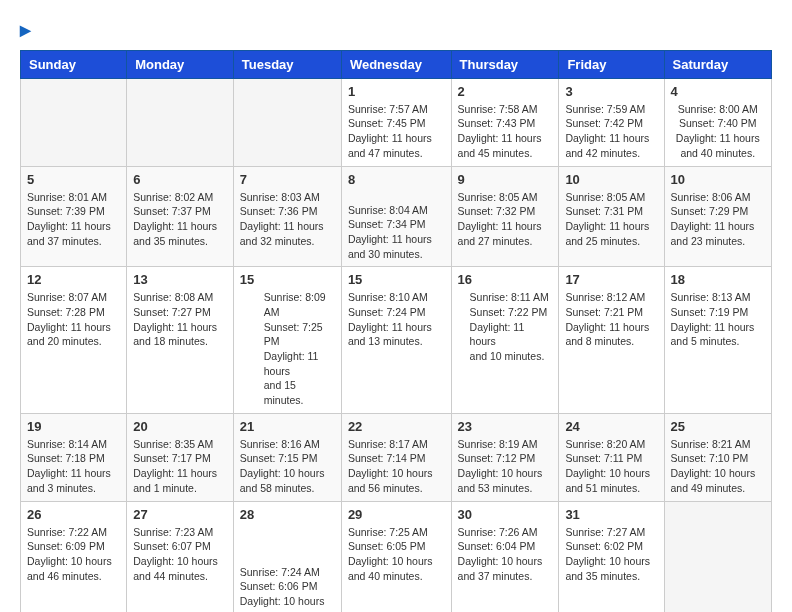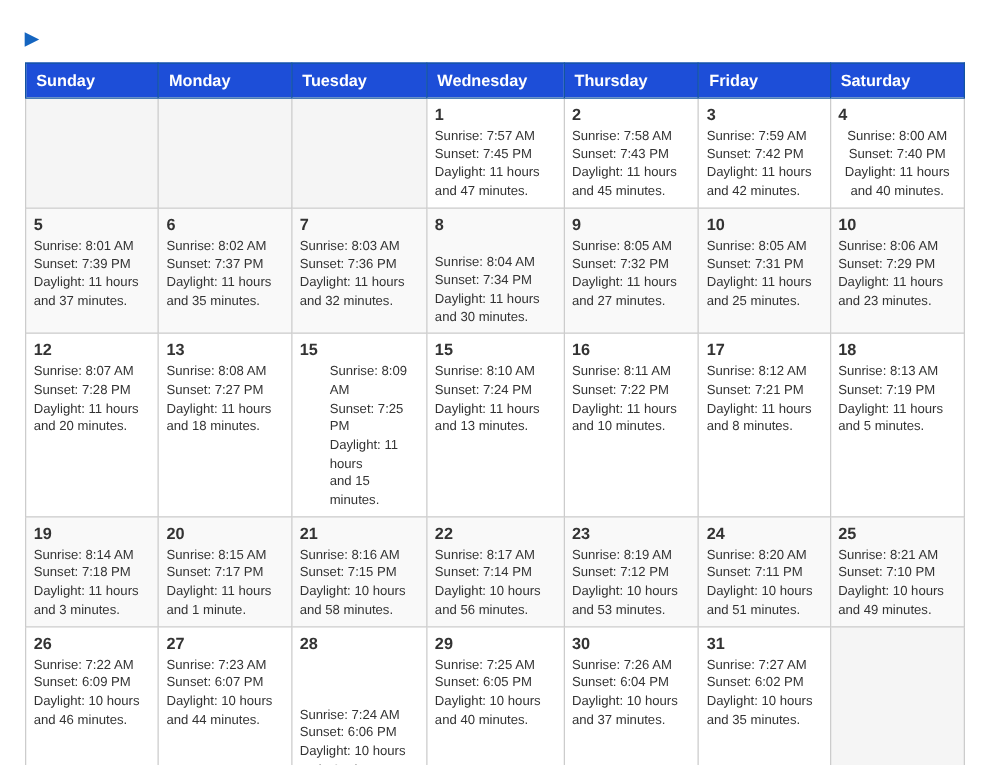--- a/index.html
+++ b/index.html
@@ -219,21 +219,21 @@
         </td>
         <td>
           <span class="day-number">15</span>
           <div class="day-info" style="white-space: pre-line;">Sunrise: 8:10 AM
 Sunset: 7:24 PM
 Daylight: 11 hours
 and 13 minutes.</div>
         </td>
         <td>
           <span class="day-number">16</span>
-          <div class="day-info" style="white-space: pre-line;">Sunrise: 8:11 AM
+          <div class="day-info" style="white-space: pre-line; margin-left: 12px;">Sunrise: 8:11 AM
 Sunset: 7:22 PM
 Daylight: 11 hours
 and 10 minutes.</div>
         </td>
         <td>
           <span class="day-number">17</span>
           <div class="day-info" style="white-space: pre-line;">Sunrise: 8:12 AM
 Sunset: 7:21 PM
 Daylight: 11 hours
 and 8 minutes.</div>
@@ -249,21 +249,21 @@
       <tr>
         <td>
           <span class="day-number">19</span>
           <div class="day-info" style="white-space: pre-line;">Sunrise: 8:14 AM
 Sunset: 7:18 PM
 Daylight: 11 hours
 and 3 minutes.</div>
         </td>
         <td>
           <span class="day-number">20</span>
-          <div class="day-info" style="white-space: pre-line;">Sunrise: 8:15 AM
+          <div class="day-info" style="white-space: pre-line;">Sunrise: 8:35 AM
 Sunset: 7:17 PM
 Daylight: 11 hours
 and 1 minute.</div>
         </td>
         <td>
           <span class="day-number">21</span>
           <div class="day-info" style="white-space: pre-line;">Sunrise: 8:16 AM
 Sunset: 7:15 PM
 Daylight: 10 hours
 and 58 minutes.</div>

